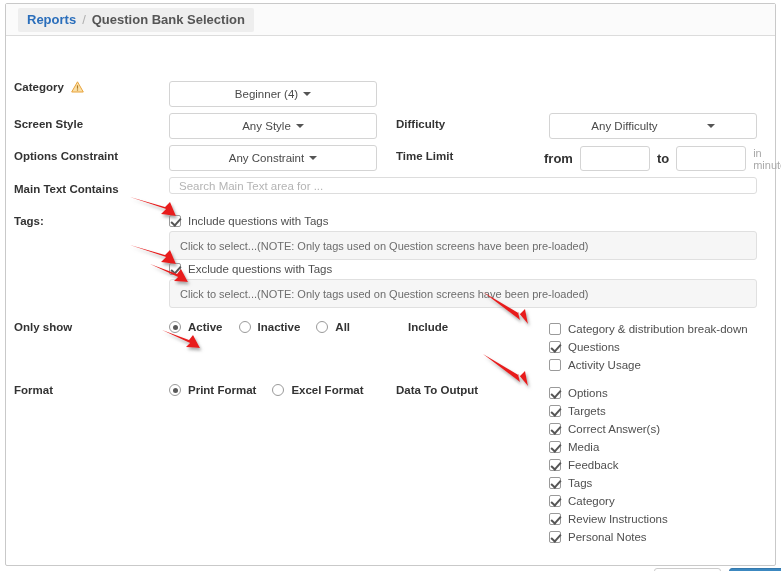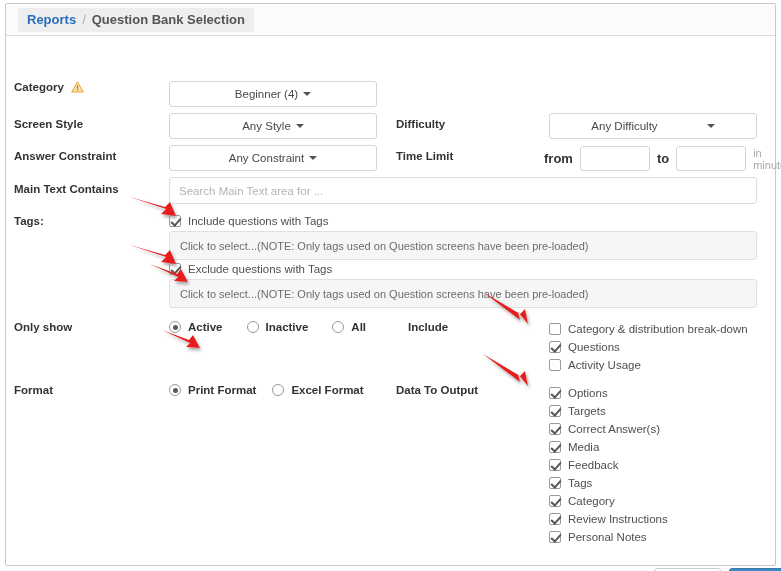--- a/index.html
+++ b/index.html
@@ -83,21 +83,21 @@
     border-left: 4px solid transparent;
     border-right: 4px solid transparent;
     border-top: 4px solid #555;
     vertical-align: middle;
   }
 
   .txtinput {
     border: 1px solid #dddddd;
     border-radius: 3px;
     background: #fff;
-    height: 27px;
+    height: 17px;
     font-size: 11.5px;
     color: #555;
     padding: 0 9px;
     font-family: "Liberation Sans", sans-serif;
     outline: none;
   }
   .txtinput::placeholder { color: #b4b4b4; }
 
   .smallinput {
     border: 1px solid #d4d4d4;
@@ -228,21 +228,21 @@
 
     <div class="row" style="left:390px; top:82px;">
       <span class="lbl">Difficulty</span>
     </div>
     <div class="ddl" style="position:absolute; left:543px; top:77px; width:208px;gap:44px;">
       <span>Any Difficulty</span>
       <span class="caret"></span>
     </div>
 
     <div class="row" style="left:8px; top:114px;">
-      <span class="lbl">Answer Constraint</span>
+      <span class="lbl">Options Constraint</span>
     </div>
     <div class="ddl" style="position:absolute; left:163px; top:109px; width:208px;">
       <span>Any Constraint</span>
       <span class="caret"></span>
     </div>
 
     <div class="row" style="left:390px; top:114px;">
       <span class="lbl">Time Limit</span>
     </div>
     <div class="row" style="left:538px; top:110px; gap:7px;">
@@ -274,21 +274,21 @@
       <span class="cb on"></span>
       <span class="cbtxt">Exclude questions with Tags</span>
     </div>
     <div class="tagbox" style="position:absolute; left:163px; top:243px; width:588px;">
       <span>Click to select...(NOTE: Only tags used on Question screens have been pre-loaded)</span>
     </div>
 
     <div class="row" style="left:8px; top:285px;">
       <span class="lbl">Only show</span>
     </div>
-    <div class="row" style="left:163px; top:285px; gap:24px;">
+    <div class="row" style="left:163px; top:285px; gap:16px;">
       <span class="cbrow">
         <span class="rd on"></span>
         <span class="rdtxt">Active</span>
       </span>
       <span class="cbrow">
         <span class="rd"></span>
         <span class="rdtxt">Inactive</span>
       </span>
       <span class="cbrow">
         <span class="rd"></span>

